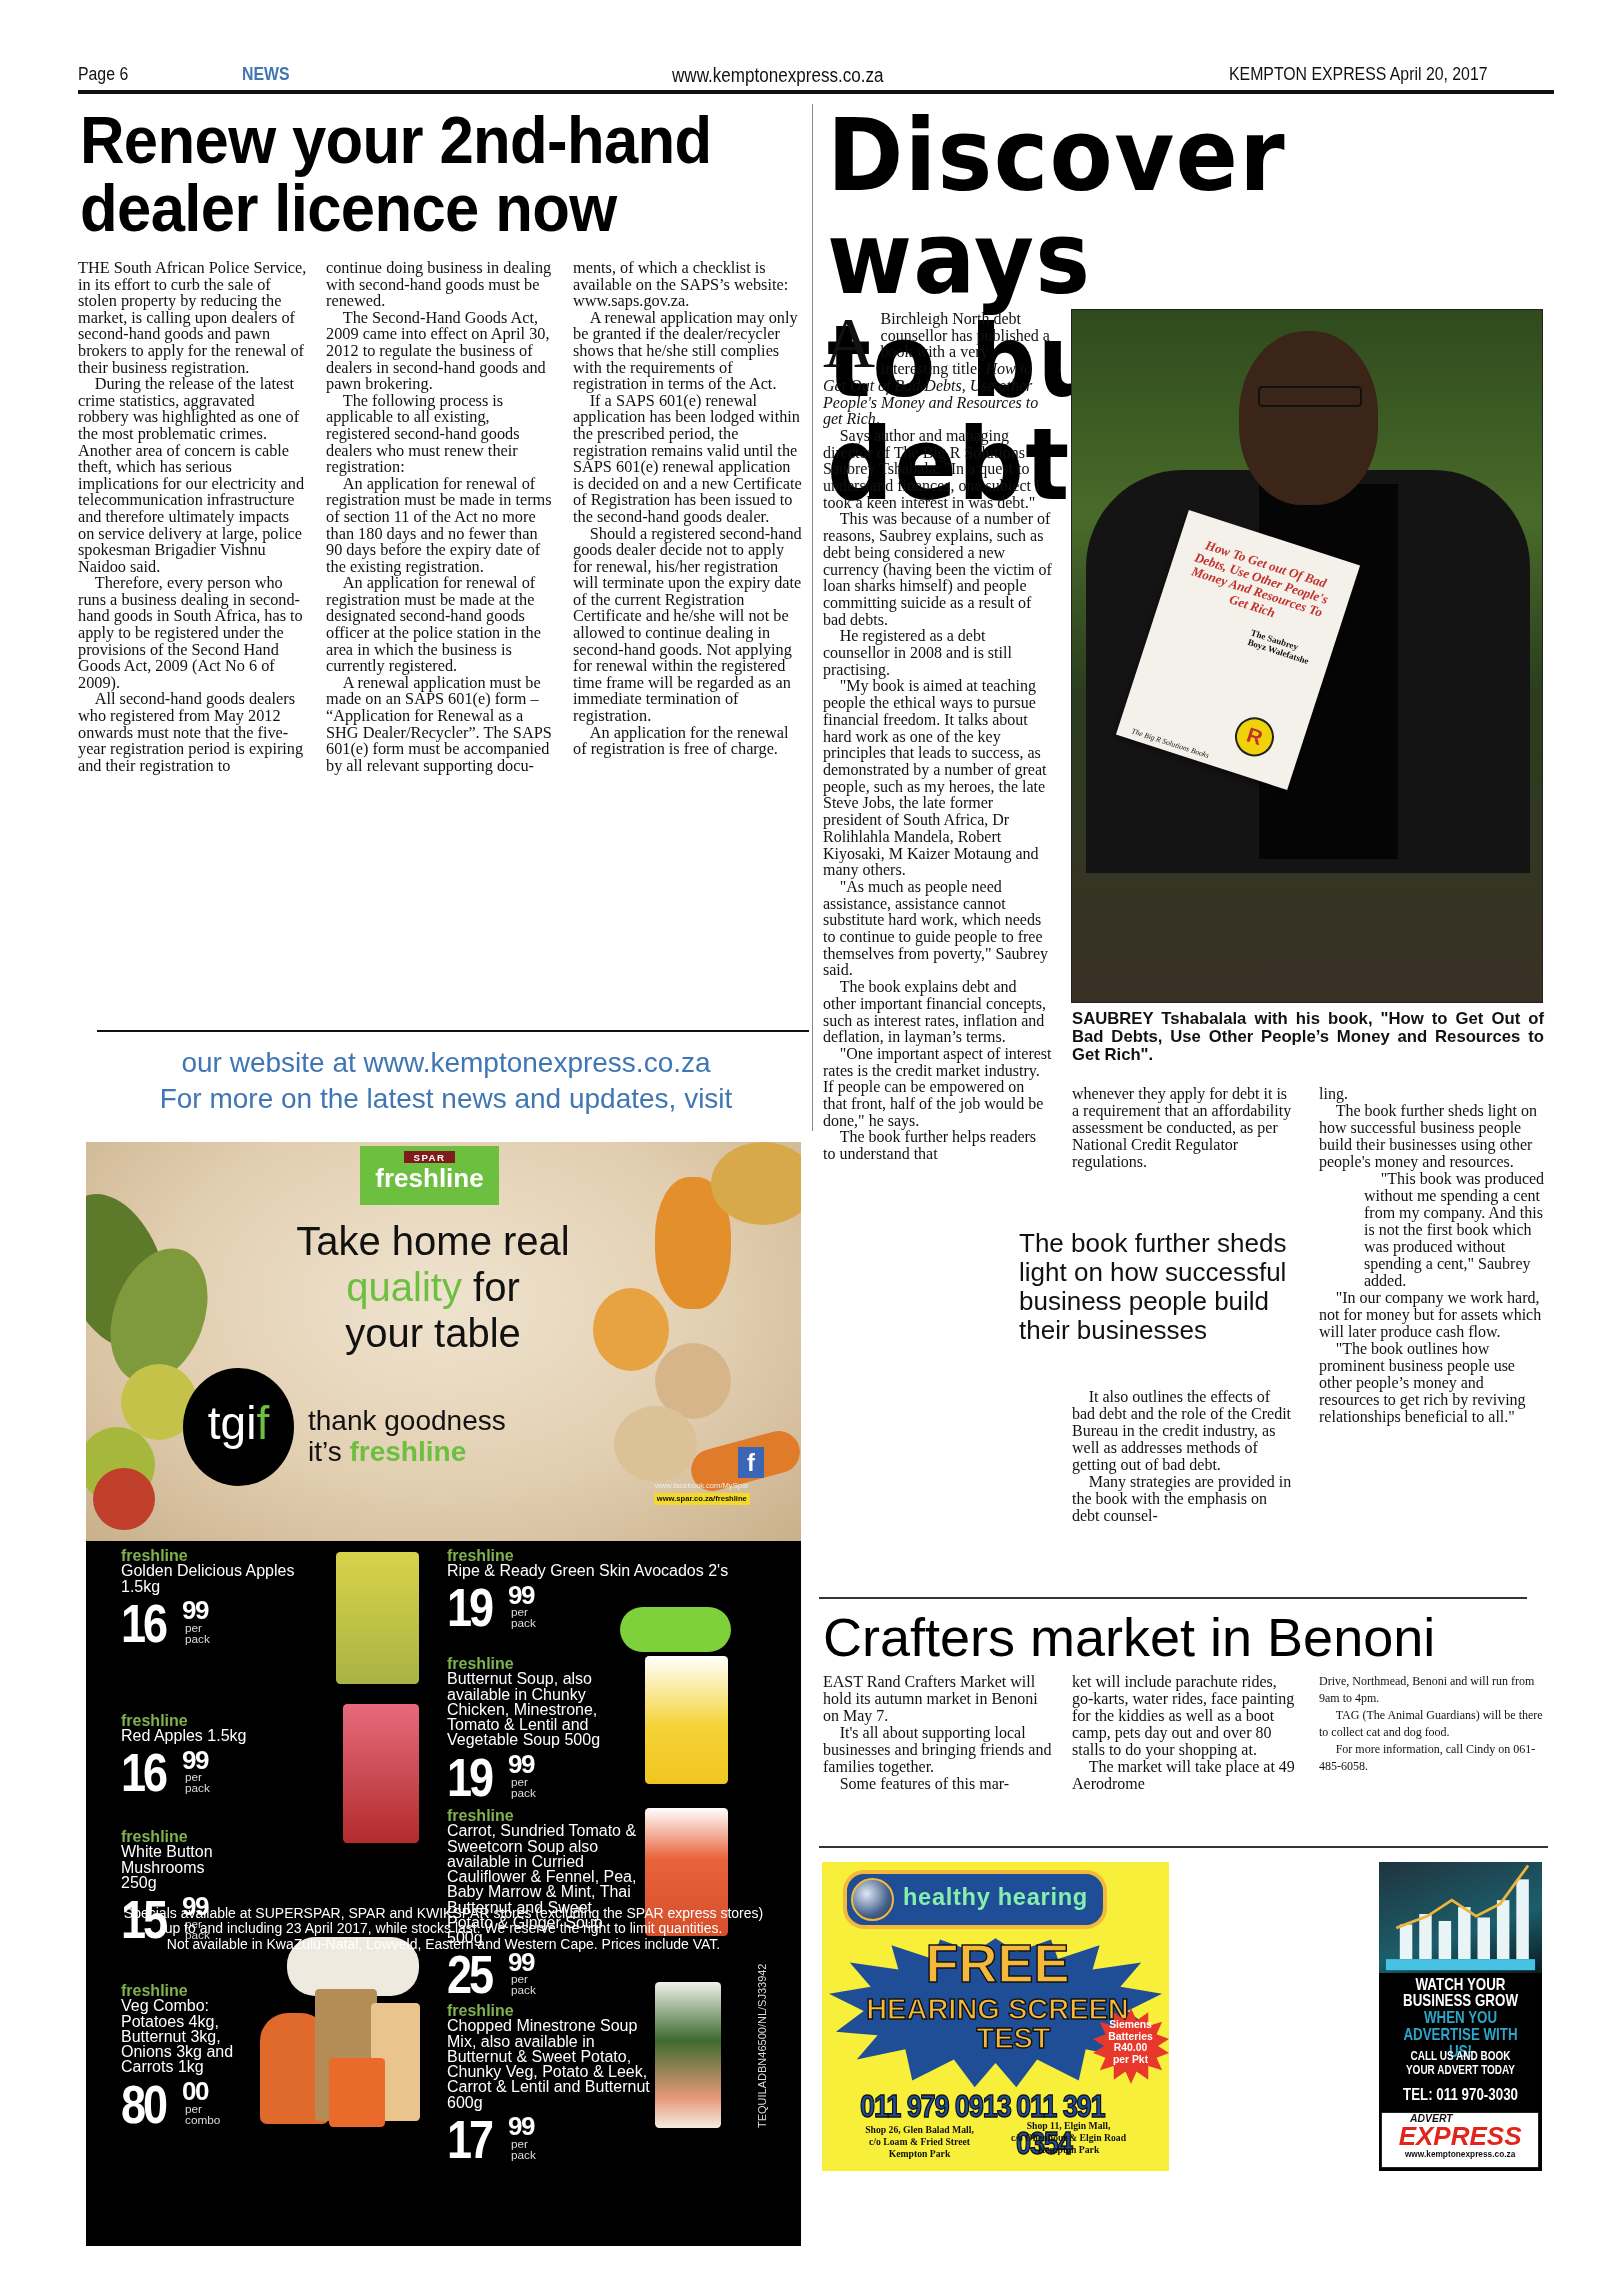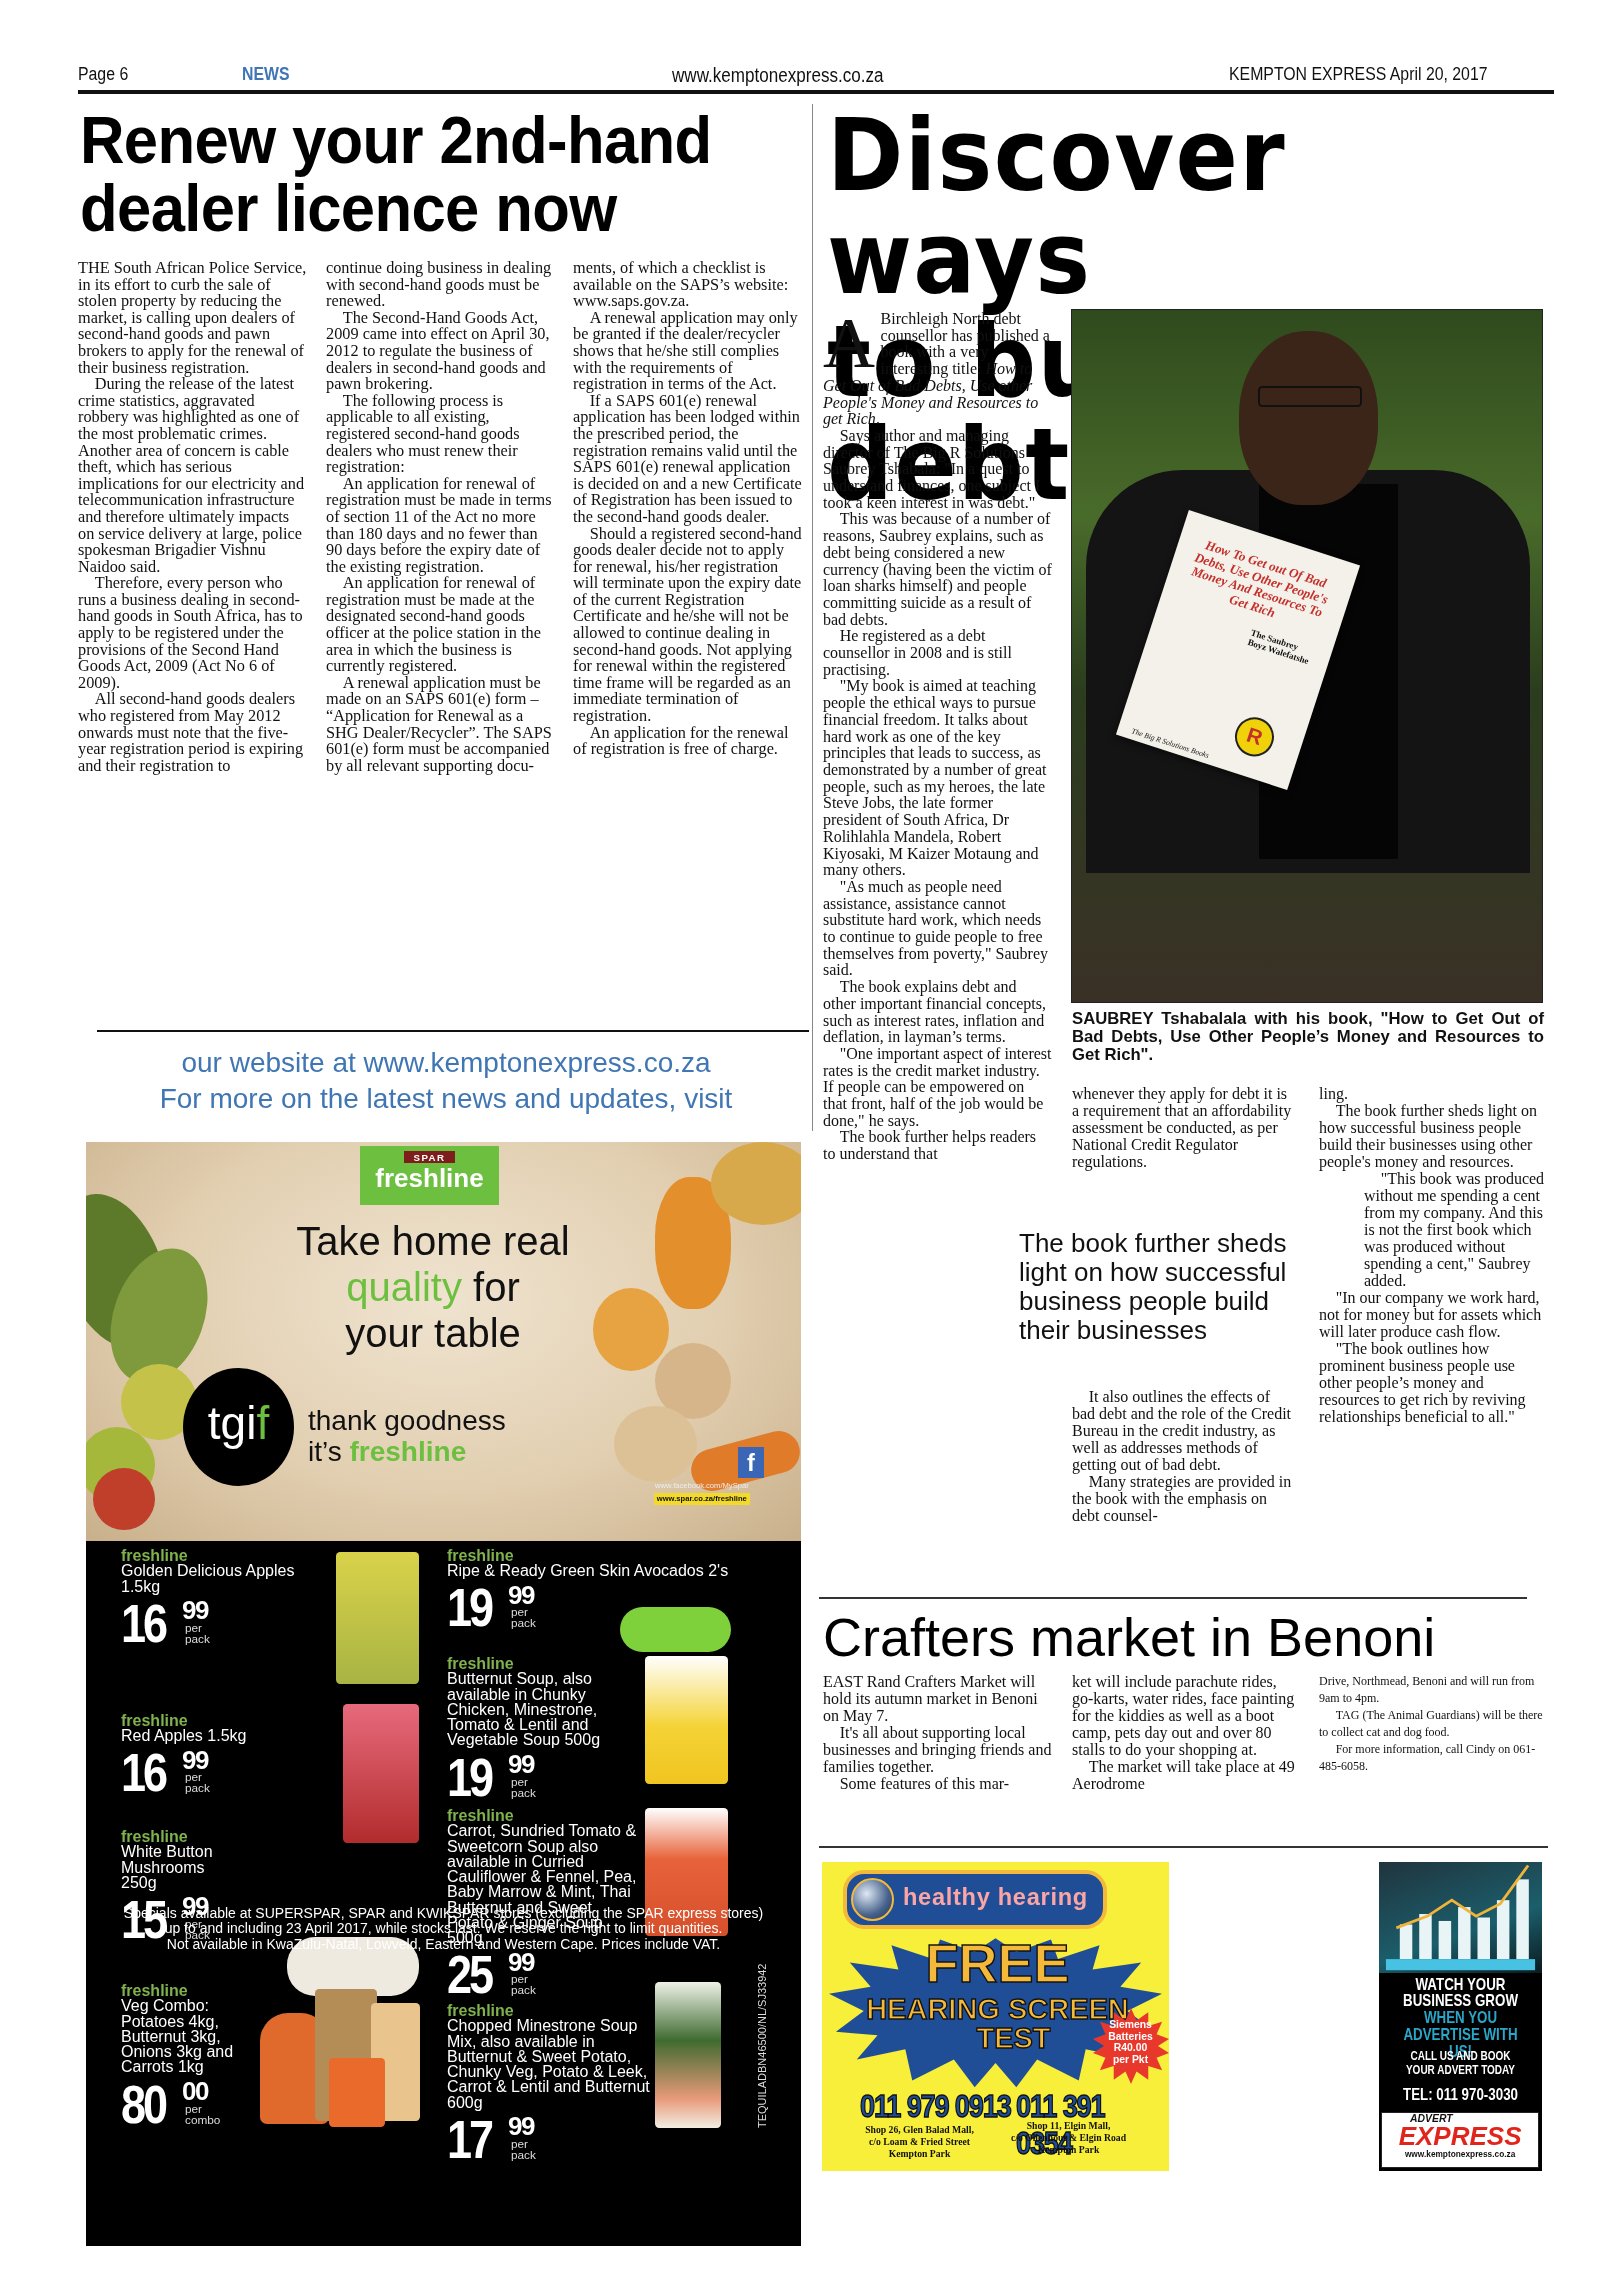--- a/index.html
+++ b/index.html
@@ -60,21 +60,21 @@
   .price .cents { position: absolute; top: 1.4px; font: bold 26px "Liberation Sans", sans-serif; letter-spacing: -1.4px; line-height: 25px; }
   .price .per { position: absolute; top: 26px; font: 11.8px "Liberation Sans", sans-serif; line-height: 11px; color: #ddd; }
   .prod { position: absolute; border-radius: 4.2px; }
   .specials { position: absolute; left: 0; width: 100%; top: 701px; color: #fff; font: 14px "Liberation Sans", sans-serif; line-height: 15.3px; text-align: center; }
   .vert-code { position: absolute; color: #ddd; font: 11px "Liberation Sans", sans-serif; transform: rotate(-90deg); transform-origin: left top; white-space: nowrap; }
 
   
   .hearing { background: #f7ef3a; overflow: hidden; }
   .hh-pill { position: absolute; left: 38px; top: 14px; width: 385px; height: 73px; background: #1f4e97; border: 4.2px solid #f4b93b; border-radius: 28px; }
   .hh-logo { position: absolute; left: 8.3px; top: 7px; width: 52px; height: 52px; border-radius: 50%; background: radial-gradient(circle at 35% 35%, #dfe8f3, #46628b 60%, #1e3456); border: 2.1px solid #f4b93b; }
-  .hh-text { position: absolute; left: 69px; top: 11px; color: #fca5a5; font: bold 30.5px "Liberation Sans", sans-serif; letter-spacing: 0.7px; text-align: right; }
+  .hh-text { position: absolute; left: 69px; top: 11px; color: #86efac; font: bold 30.5px "Liberation Sans", sans-serif; letter-spacing: 0.7px; text-align: right; }
   .hh-free { position: absolute; left: 0; width: 100%; text-align: center; color: #f4b93b; font-family: "Liberation Sans", sans-serif; -webkit-text-stroke: 1.4px #111; font-weight: bold; }
   .phone { position: absolute; color: #1f4e97; font: bold 39px "Liberation Sans", sans-serif; -webkit-text-stroke: 1.4px #111; letter-spacing: -1.4px; transform: scaleX(0.85); transform-origin: left; }
   .addr { position: absolute; color: #111; font: bold 13px "Liberation Serif", serif; line-height: 15.3px; text-align: center; }
   .siemens { position: absolute; left: 413px; top: 142px; width: 90px; height: 90px; color: #fff; font: bold 12.5px "Liberation Sans", sans-serif; line-height: 14px; text-align: center; padding-top: 18px; }
 
   
   .xad { background: #000; overflow: hidden; }
   .xad-img { position: absolute; left: 0; top: 0; width: 100%; height: 111px; background: linear-gradient(160deg,#20343e 0%,#1b5e6b 60%,#0b1a1f 100%); }
   .xad-t { position: absolute; left: 0; width: 100%; text-align: center; font-family: "Liberation Sans", sans-serif; font-weight: bold; transform: scaleX(0.8); }
   .xad-logo { position: absolute; left: 2.1px; top: 250px; width: 158px; height: 56px; background: #fff; border: 1.4px solid #222; text-align: center; }

